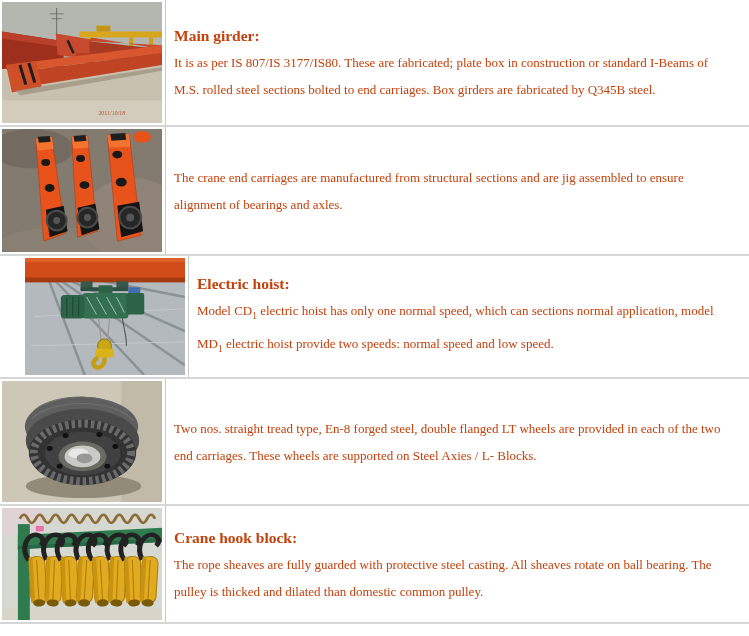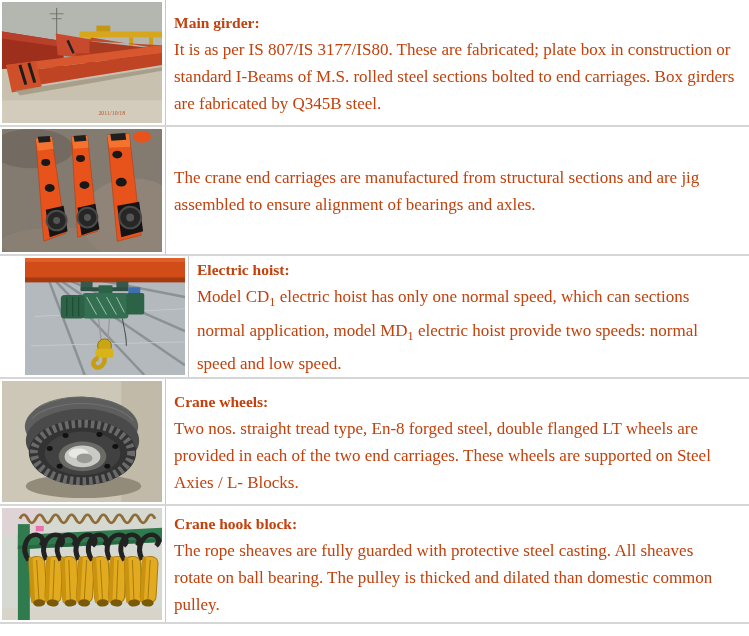--- a/index.html
+++ b/index.html
@@ -29,21 +29,21 @@
   }
   .photo-cell figure { margin:0; width:100%; height:100%; }
   .photo-cell svg { width:100%; height:100%; display:block; }
   .text-cell {
     flex:1;
     display:flex; flex-direction:column; justify-content:center;
     padding:0 14px 0 8px;
     box-sizing:border-box;
   }
   .heading  { font-weight:bold; font-size:15.5px; line-height:27px; }
-  .body-text{ font-size:17px; line-height:27px; }
+  .body-text{ font-size:13px; line-height:27px; }
   .body-text sub { font-size:0.72em; }
 </style>
 </head>
 <body>
 
 <div class="doc">
 
   <div class="row row-1">
     <div class="photo-cell">
       <figure>
@@ -229,21 +229,20 @@
           <g>
             <ellipse cx="81" cy="76" rx="24" ry="15" fill="#6b6b66"></ellipse>
             <ellipse cx="81" cy="76" rx="18" ry="11" fill="#c9c9c6"></ellipse>
             <ellipse cx="77" cy="73" rx="10" ry="5" fill="#e8e8e6"></ellipse>
             <ellipse cx="83" cy="78" rx="8" ry="5" fill="#9a9a95"></ellipse>
           </g>
         </svg>
       </figure>
     </div>
     <div class="text-cell">
-      <div class="heading">Crane wheels:</div>
       <div class="body-text">Two nos. straight tread type, En-8 forged steel, double flanged LT wheels are provided in each of the two end carriages. These wheels are supported on Steel Axies / L- Blocks.</div>
     </div>
   </div>
 
   <div class="row row-5">
     <div class="photo-cell">
       <figure>
         <svg viewBox="0 0 161 125" preserveAspectRatio="none">
           <g>
             <rect x="0" y="0" width="161" height="125" fill="#d6d8d2"></rect>

